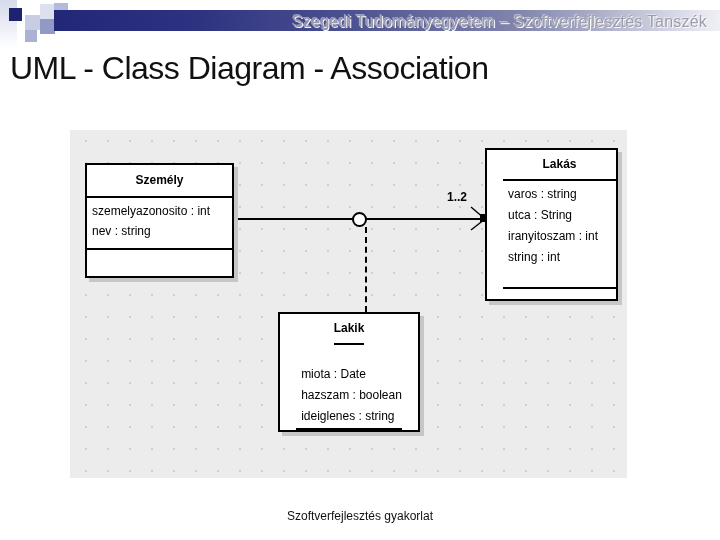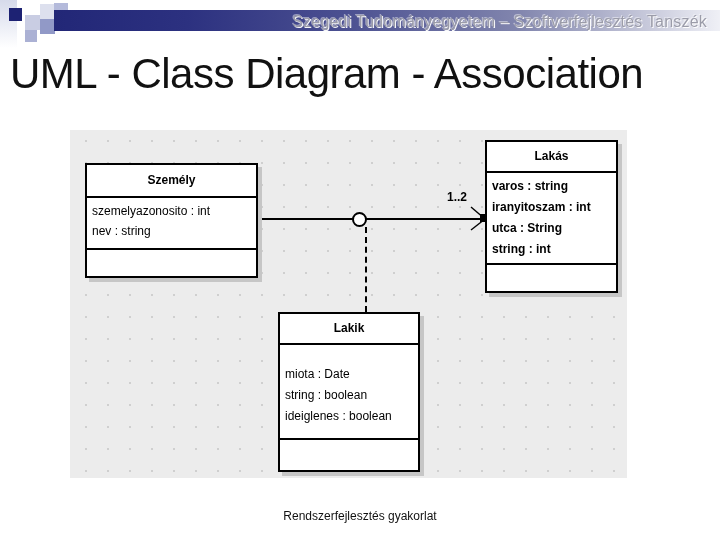--- a/index.html
+++ b/index.html
@@ -33,21 +33,21 @@
     font-size:16px; line-height:19px; letter-spacing:0.2px;
     color:#9b9ca9;
     text-shadow:1px 1px 0 rgba(255,255,255,0.95), -1px -1px 0 rgba(255,255,255,0.45);
     white-space:nowrap;
     margin-left:34px;
   }
 
   
   .slide-title {
     left:10px; top:50px;
-    font-size:42px; font-weight:400; color:#111111;
+    font-size:32px; font-weight:400; color:#111111;
     letter-spacing:-0.5px; white-space:nowrap;
   }
   .slide-footer {
     left:0; right:0; top:509px;
     text-align:center; font-size:12px; color:#111111;
   }
 
   
   .panel {
     left:70px; top:130px; width:557px; height:348px;
@@ -72,28 +72,28 @@
     text-align:center; font-weight:bold;
   }
   .uml-attrs {
     border-bottom:2px solid #000000;
     padding:3px 0 0 5px;
     line-height:21px;
     white-space:nowrap; overflow:hidden;
   }
   .uml-empty { flex:1; }
 
-  .class-szemely { left:15px;  top:33px;  width:173px; height:115px; }
+  .class-szemely { left:15px;  top:33px;  width:149px; height:115px; }
   .class-szemely .uml-title { height:33px; line-height:31px; }
   .class-szemely .uml-attrs { height:52px; line-height:20px; }
 
-  .class-lakas   { left:415px; top:10px;  width:133px; height:153px; }
-  .class-lakas .uml-attrs { height:92px;font-weight:bold; }
+  .class-lakas   { left:415px; top:18px;  width:133px; height:153px;padding-left:16px; }
+  .class-lakas .uml-attrs { height:108px; }
 
-  .class-lakik   { left:208px; top:182px; width:142px; height:160px; }
+  .class-lakik   { left:208px; top:182px; width:142px; height:120px;align-items:center; }
   .class-lakik .uml-attrs { height:95px; padding-top:19px; }
 
   
   .assoc-line {
     left:168px; top:88px; width:247px; height:1.5px;
     background:#000000;
   }
   .assoc-circle {
     left:282px; top:82px; width:15px; height:15px;
     background:#ffffff; border:2px solid #000000; border-radius:50%;
@@ -147,32 +147,32 @@
       <div>szemelyazonosito : int</div>
       <div>nev : string</div>
     </div>
     <div class="uml-empty"></div>
   </div>
 
   <div class="uml-class class-lakas">
     <div class="uml-title">Lakás</div>
     <div class="uml-attrs">
       <div>varos : string</div>
+      <div>utca : String</div>
       <div>iranyitoszam : int</div>
-      <div>utca : String</div>
       <div>string : int</div>
     </div>
     <div class="uml-empty"></div>
   </div>
 
   <div class="uml-class class-lakik">
     <div class="uml-title">Lakik</div>
     <div class="uml-attrs">
       <div>miota : Date</div>
-      <div>string : boolean</div>
-      <div>ideiglenes : boolean</div>
+      <div>hazszam : boolean</div>
+      <div>ideiglenes : string</div>
     </div>
     <div class="uml-empty"></div>
   </div>
 
 </div>
 
-<div class="abs slide-footer">Rendszerfejlesztés gyakorlat</div>
+<div class="abs slide-footer">Szoftverfejlesztés gyakorlat</div>
 
 </body></html>

